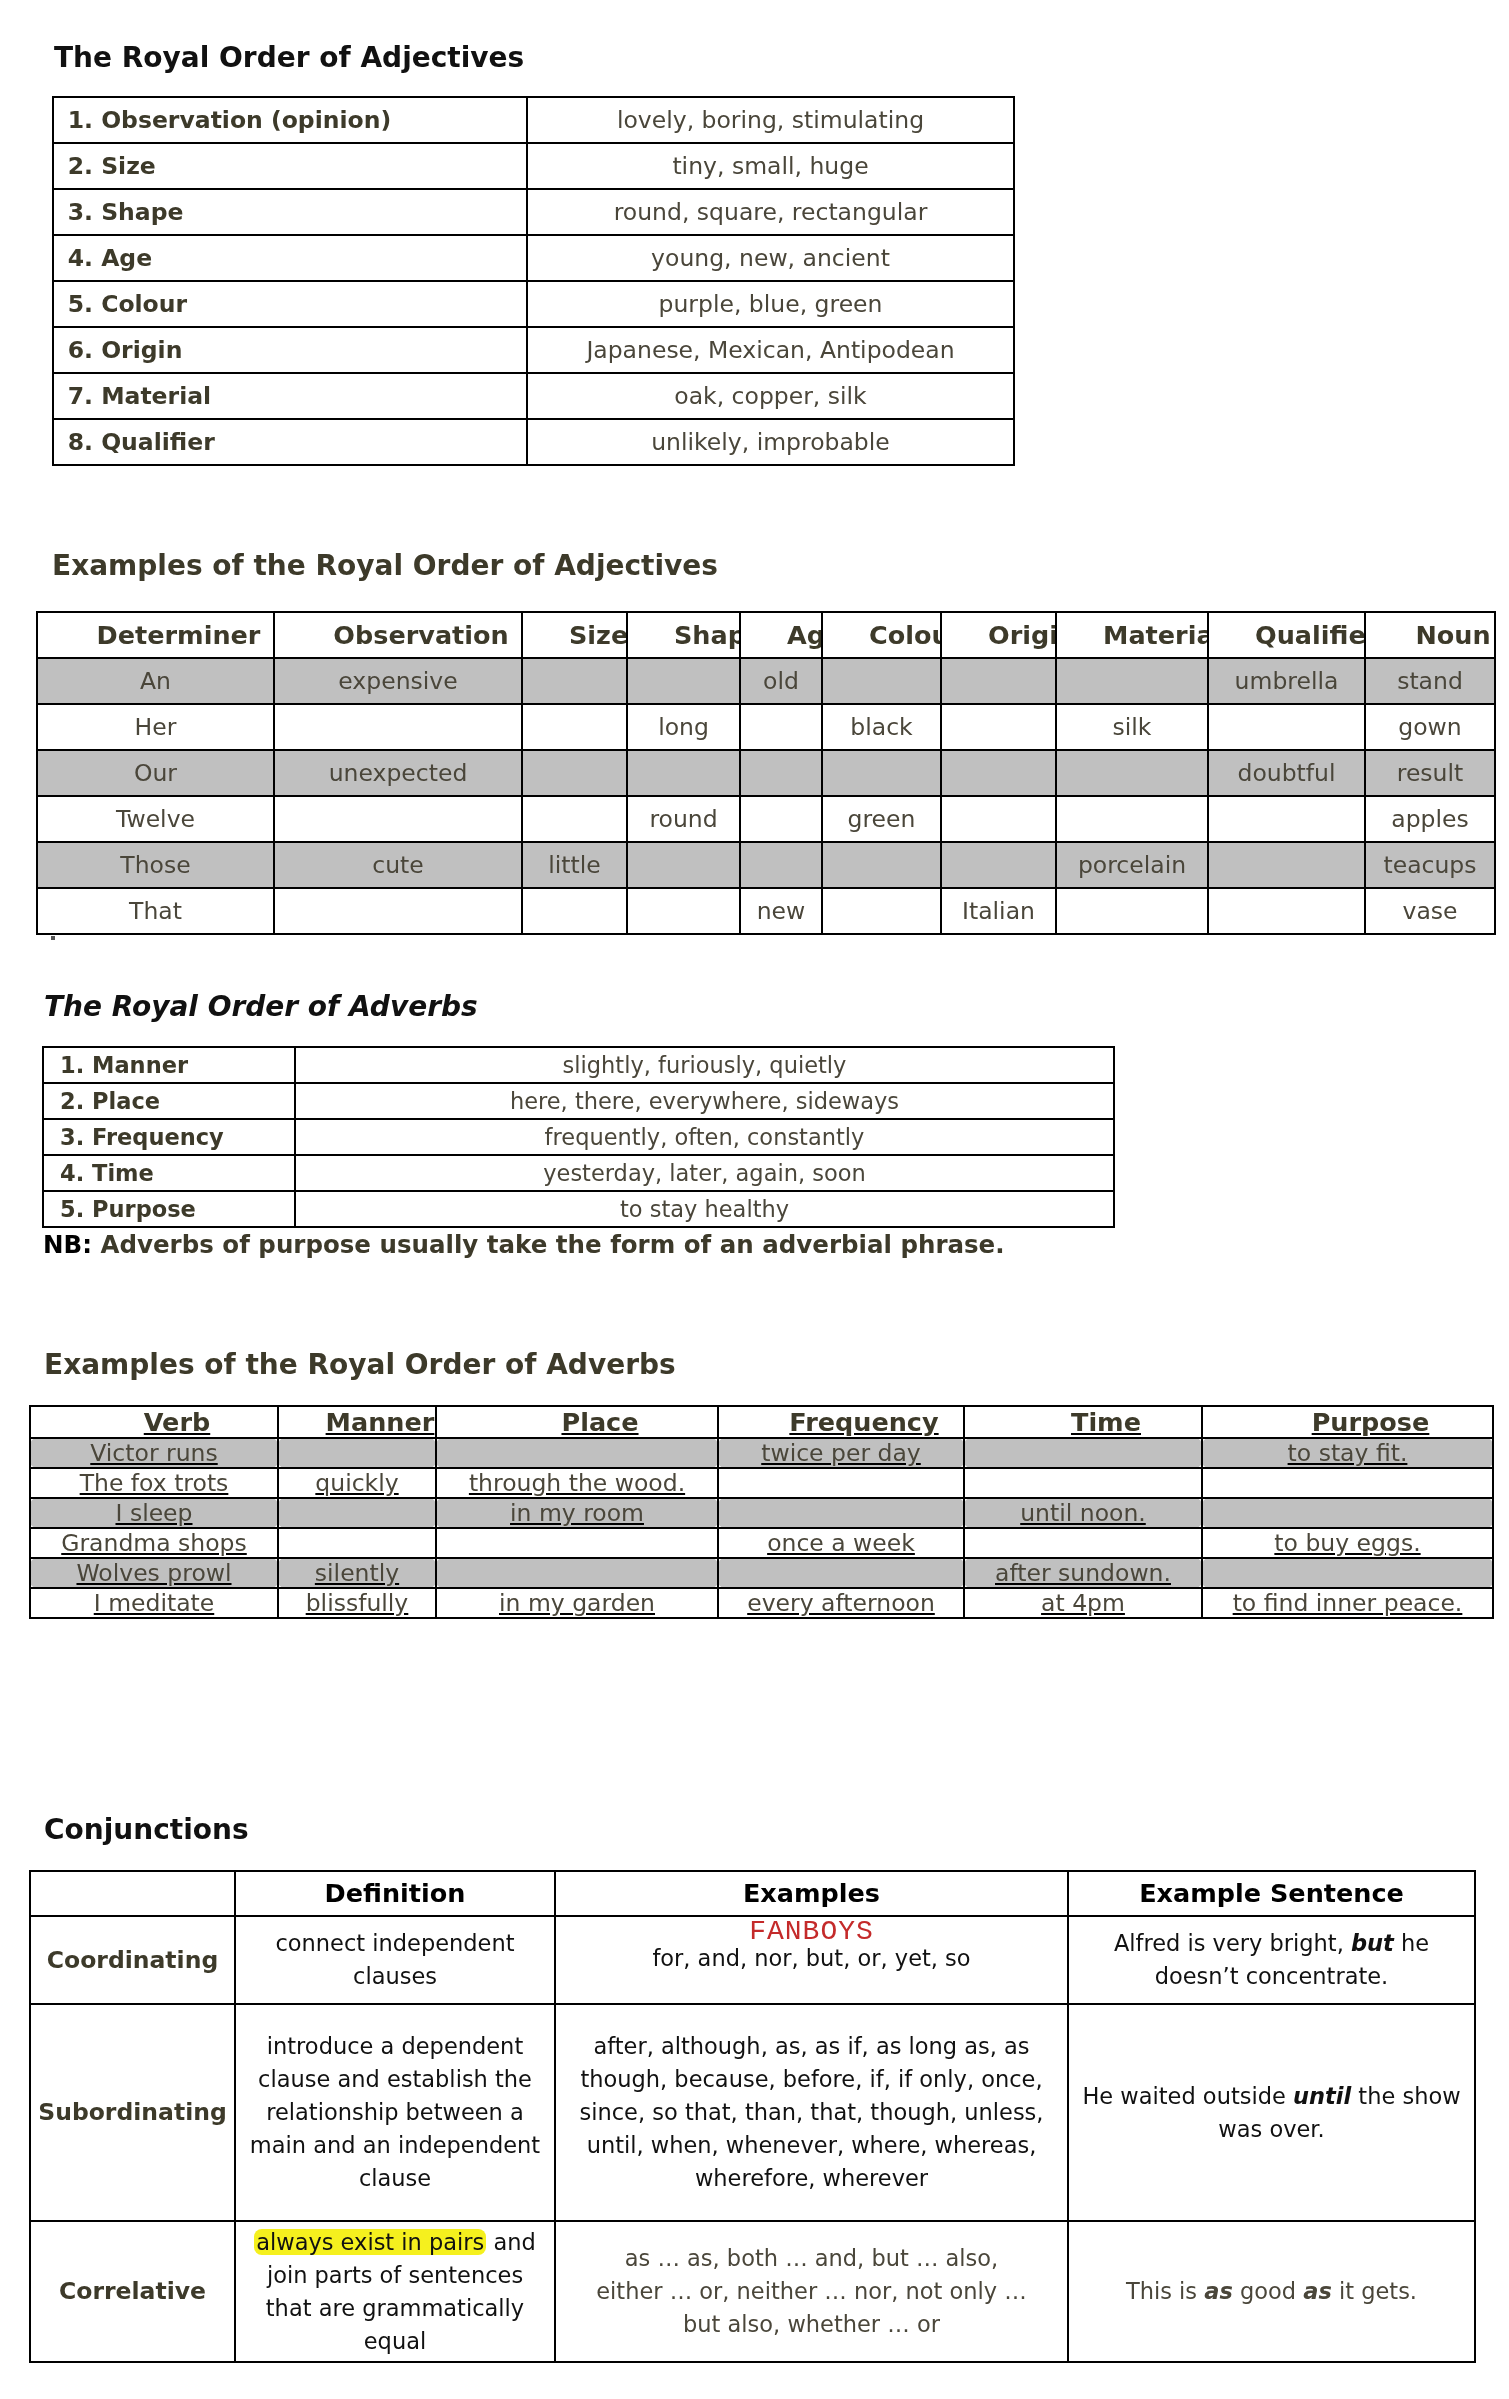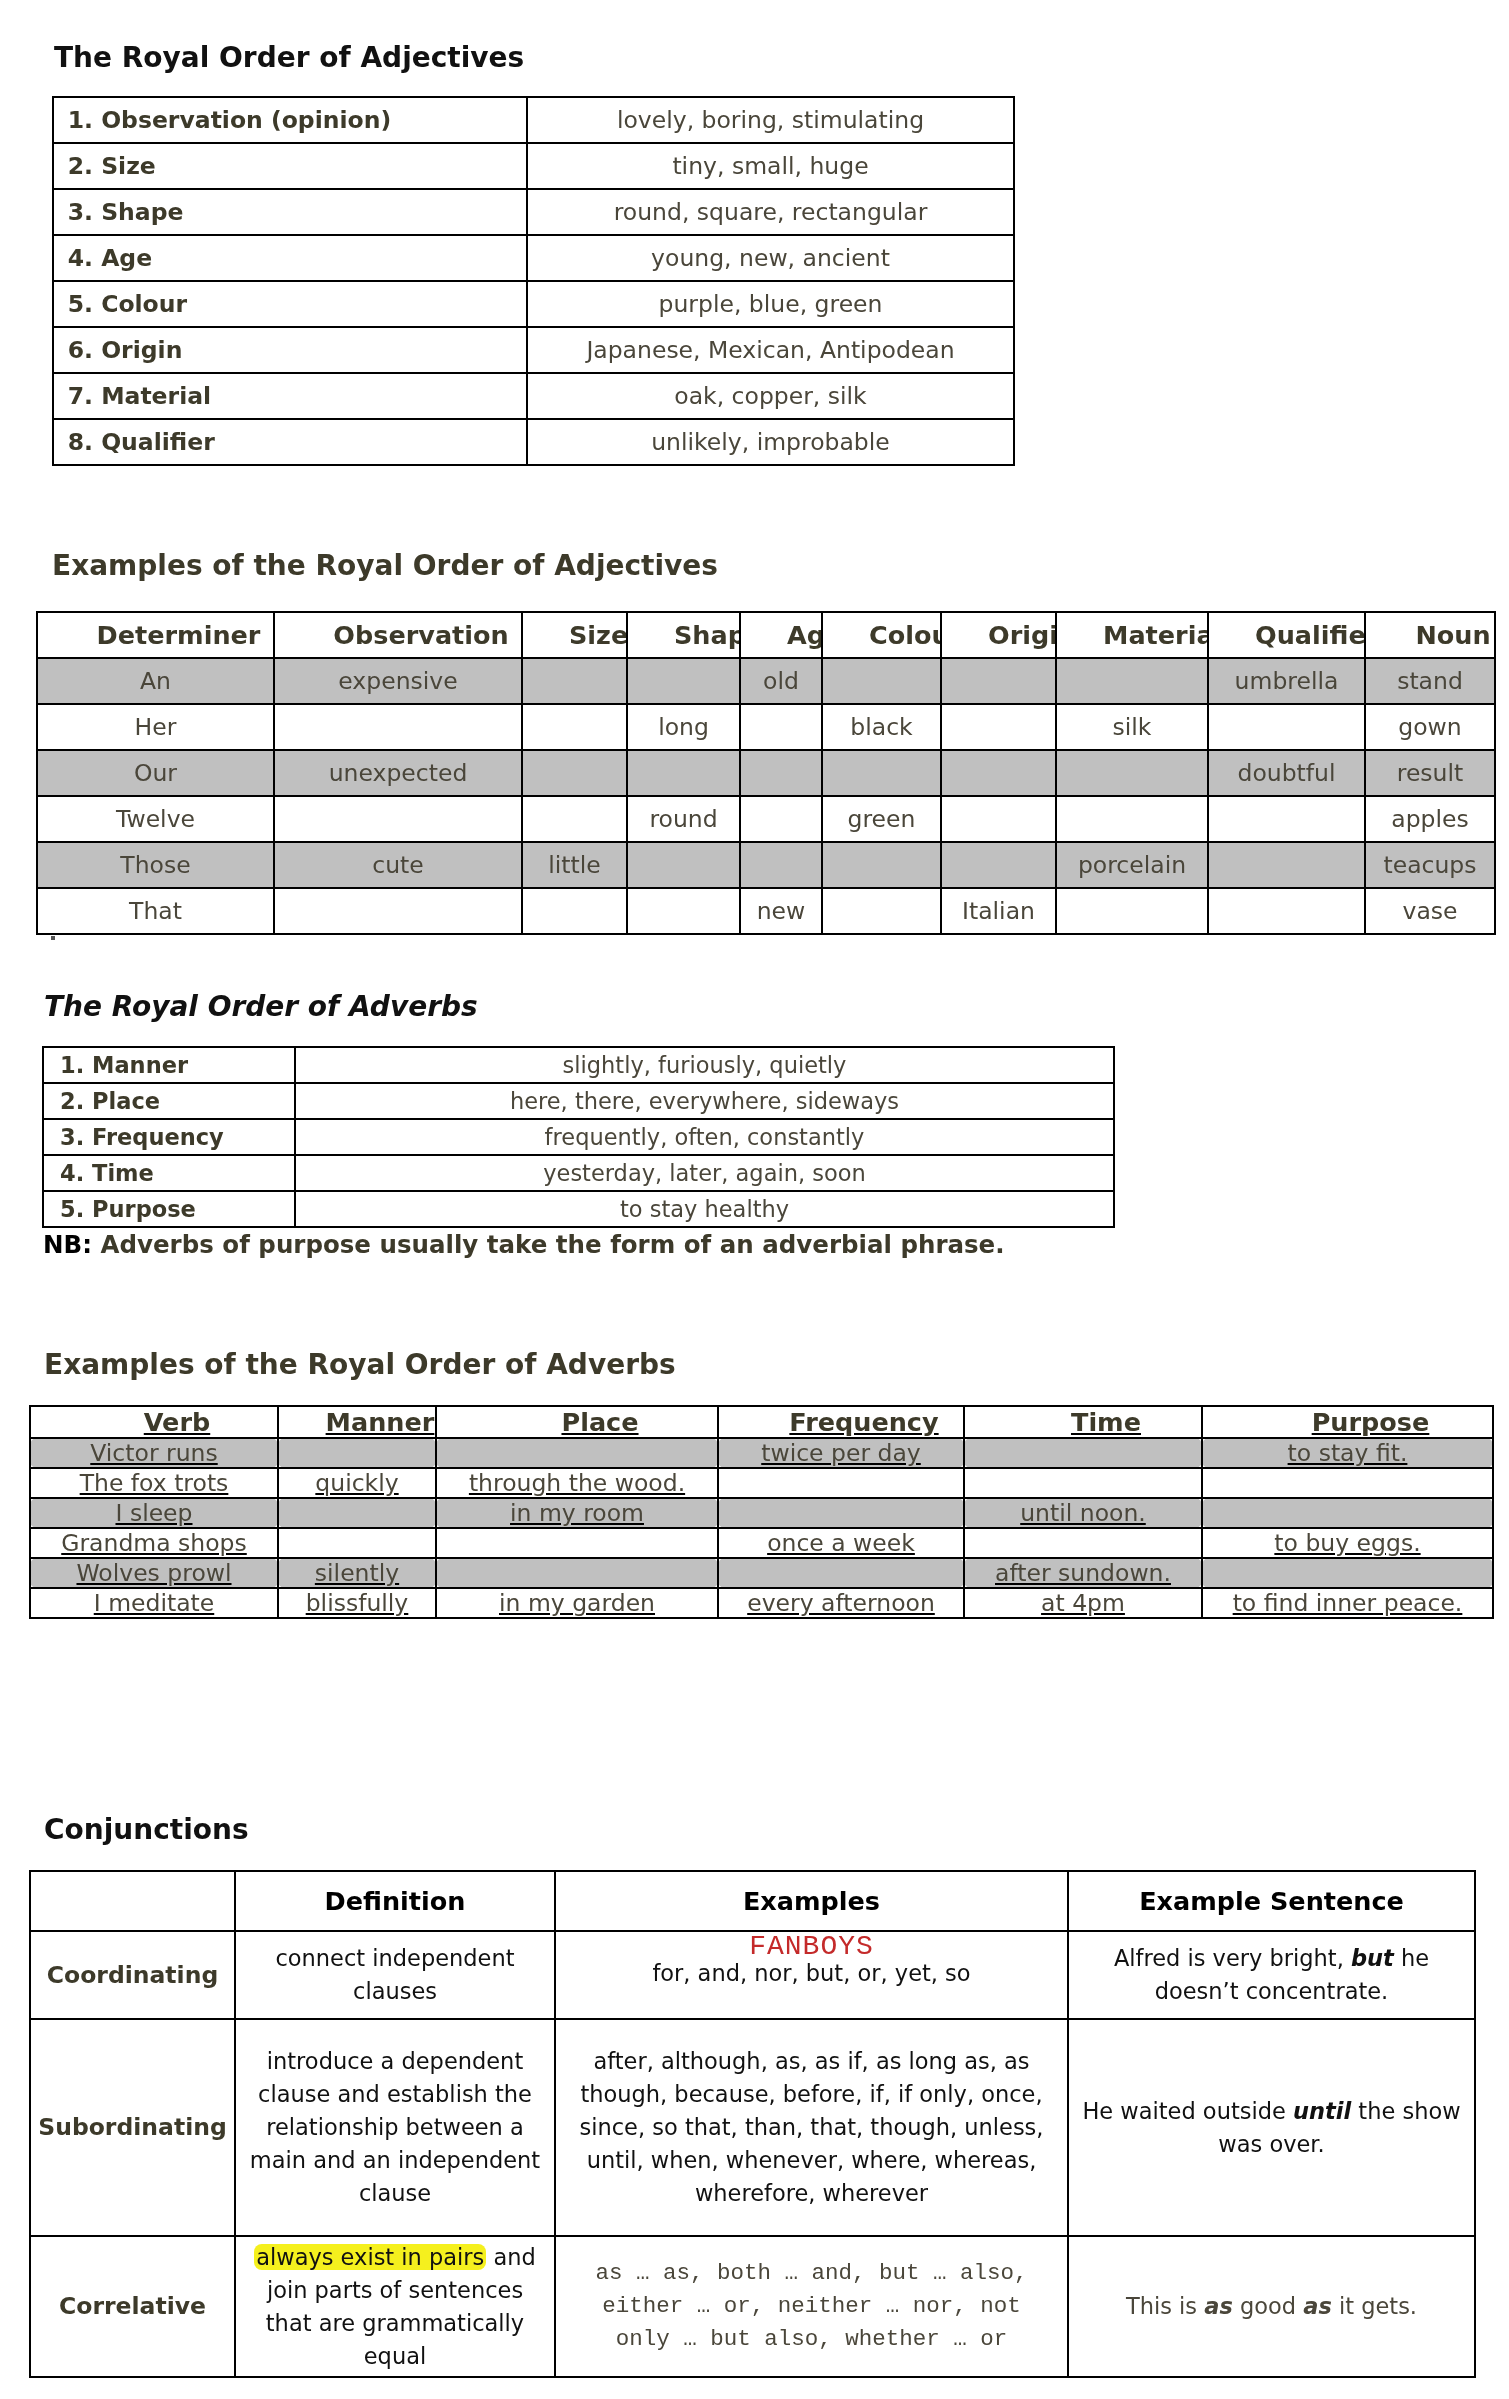--- a/index.html
+++ b/index.html
@@ -289,21 +289,21 @@
 
 <div class="title black" style="left:44px; top:1813px;">Conjunctions</div>
 <table id="t5">
   <colgroup>
     <col style="width:205px">
       <col style="width:320px">
       <col style="width:513px">
       <col style="width:407px">
   </colgroup>
   <tbody>
-      <tr style="height:60px">
+      <tr style="height:45px">
     <td class="hdr5"></td>
     <td class="hdr5">Definition</td>
     <td class="hdr5">Examples</td>
     <td class="hdr5">Example Sentence</td>
   </tr>
   <tr style="height:88px">
     <td class="rowlbl">Coordinating</td>
     <td style="padding:0 29px;">connect independent clauses</td>
     <td style="vertical-align:top; padding-top:3.9px;">
       <span class="fanboys">FANBOYS</span>
@@ -319,20 +319,20 @@
     <td style="padding:0 19.6px;">after, although, as, as if, as long as, as though, because, before, if, if only, once, since, so that, than, that, though, unless, until, when, whenever, where, whereas, wherefore, wherever</td>
     <td style="padding:0 9.8px;">
       <span>He waited outside </span><b><i>until</i></b><span> the show was over.</span>
     </td>
   </tr>
   <tr style="height:141px">
     <td class="rowlbl">Correlative</td>
     <td style="padding:0 9.8px;">
       <span class="hl">always exist in pairs</span><span> and join parts of sentences that are grammatically equal</span>
     </td>
-    <td class="muted" style="padding:0 33px;font-family:Liberation Mono, monospace;">as … as, both … and, but … also, either … or, neither … nor, not only … but also, whether … or</td>
+    <td class="muted" style="padding:0 33px;">as … as, both … and, but … also, either … or, neither … nor, not only … but also, whether … or</td>
     <td class="muted">
       <span>This is </span><b><i>as</i></b><span> good </span><b><i>as</i></b><span> it gets.</span>
     </td>
   </tr>
 </tbody>
   </table>
 
 
 </body></html>

